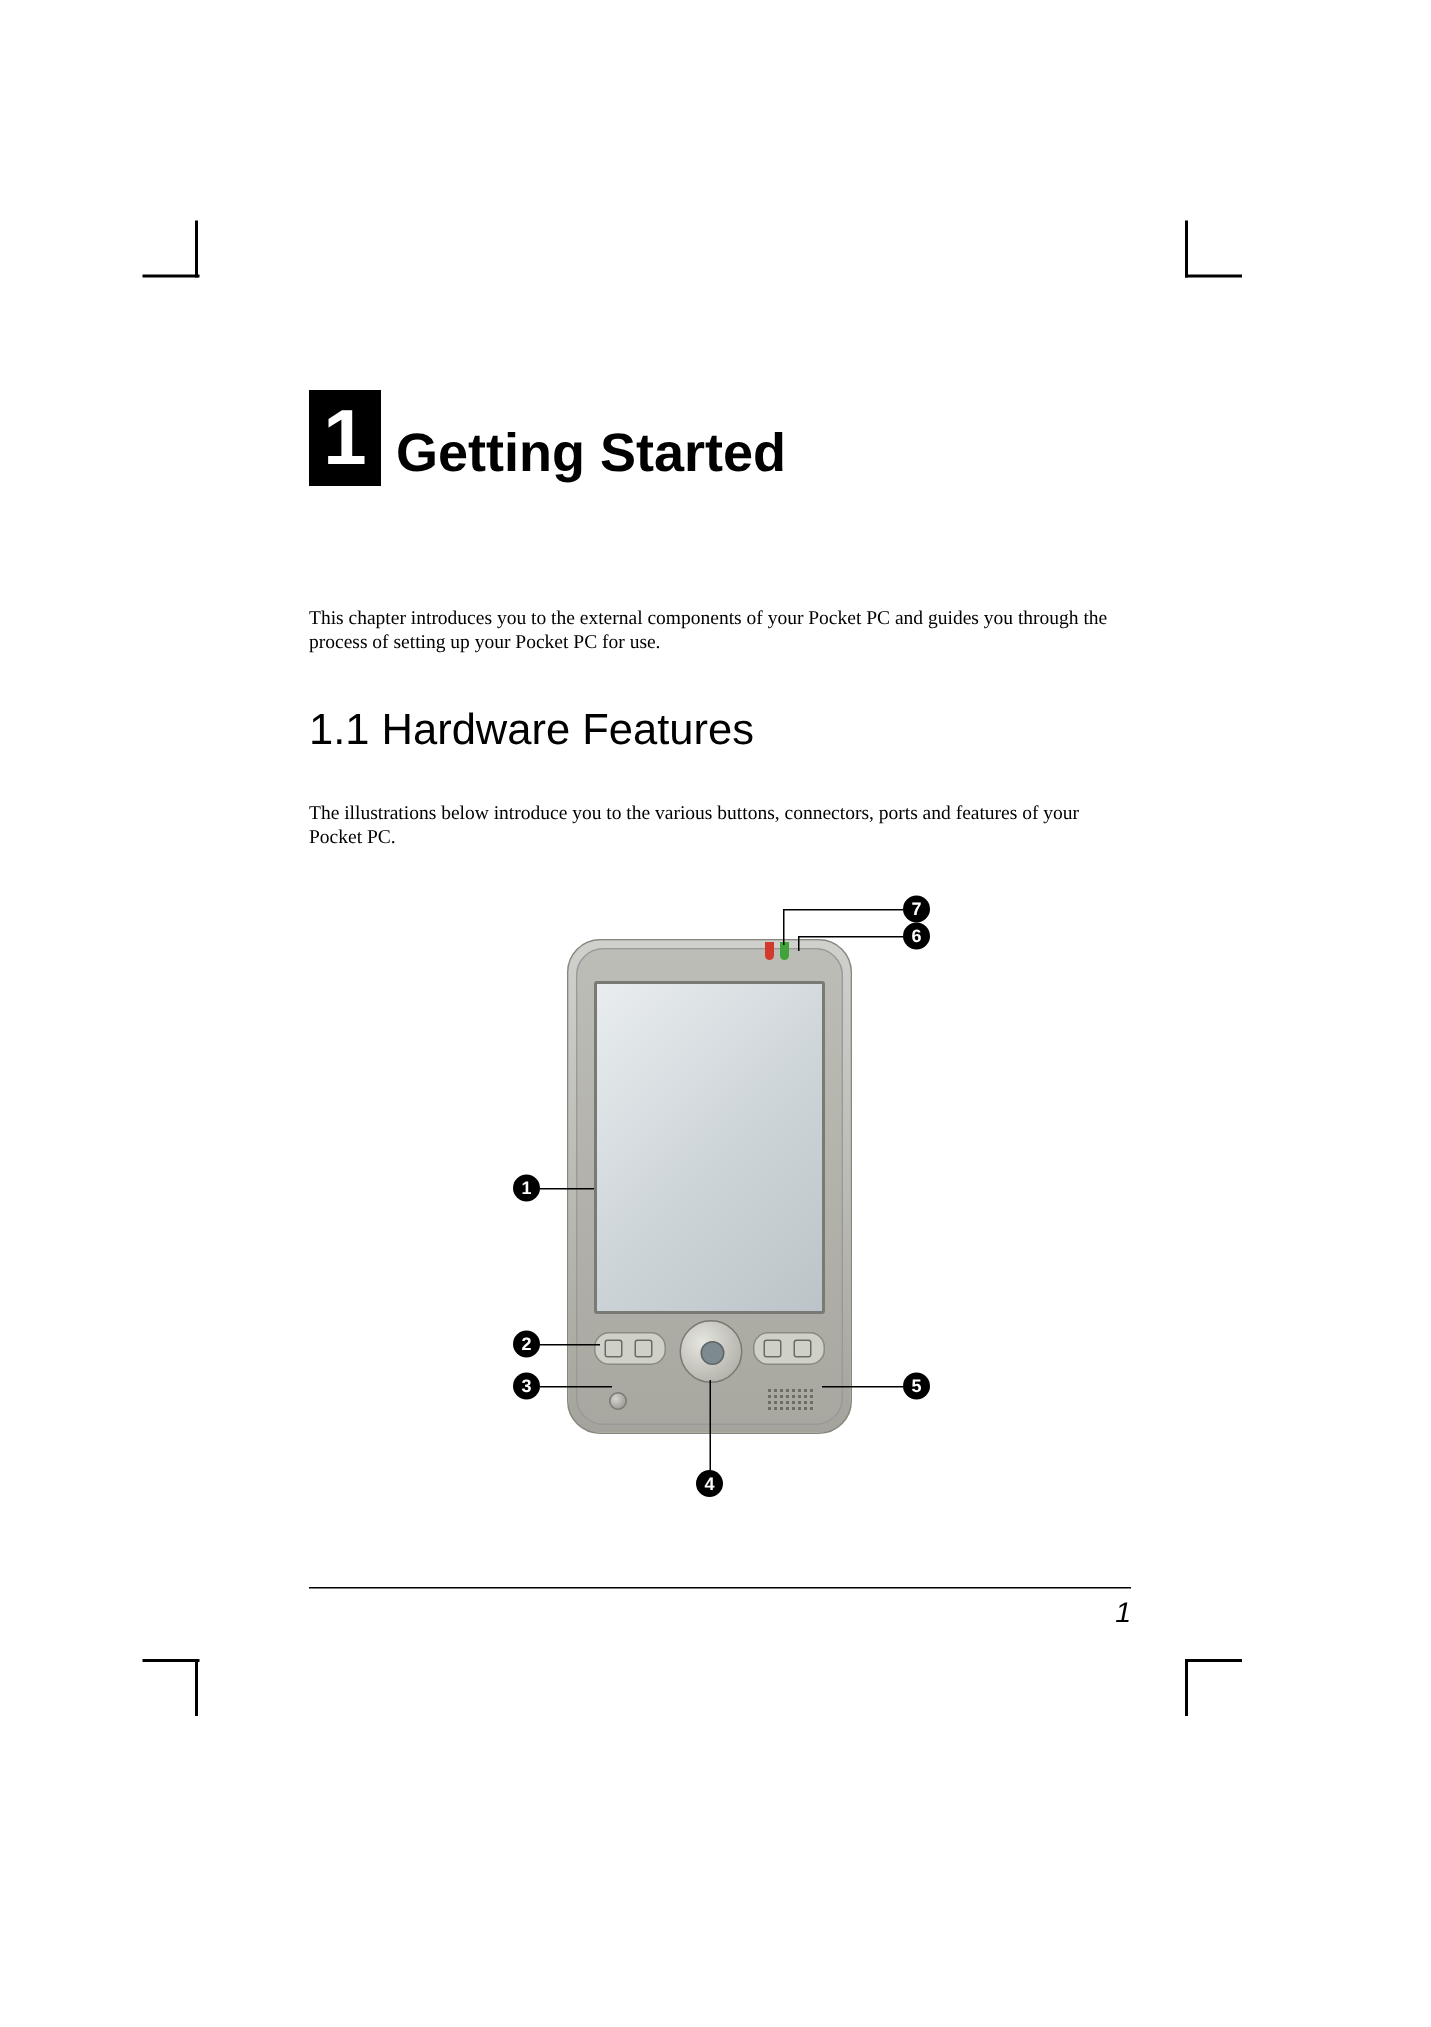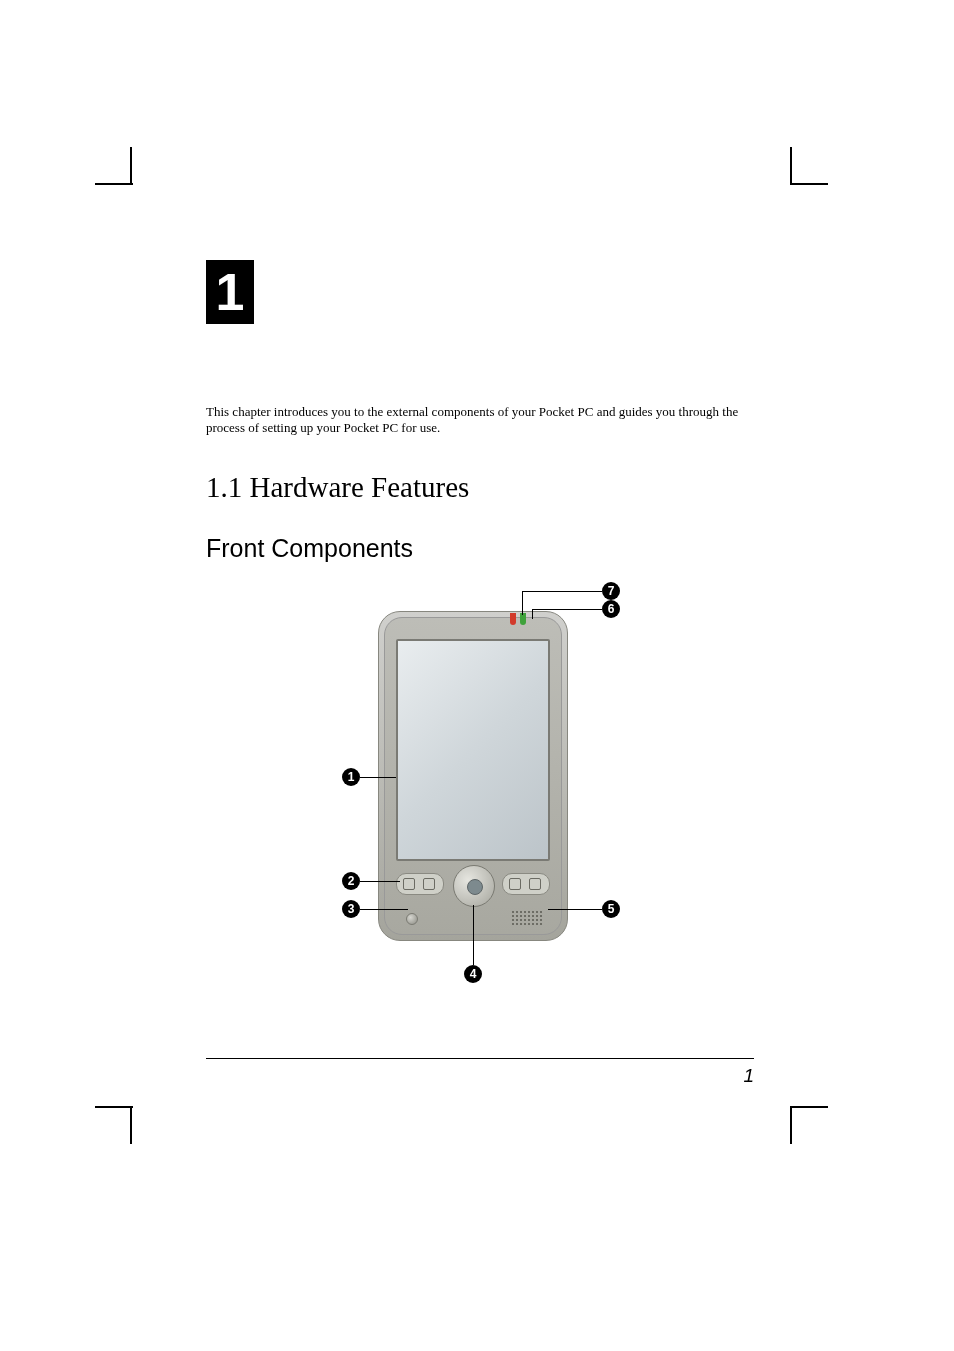--- a/index.html
+++ b/index.html
@@ -64,21 +64,21 @@
     padding-bottom: 4px;
   }
 
   .body-text {
     font-size: 13px;
     line-height: 1.25;
     margin-bottom: 34px;
   }
 
   .section-title {
-    font-family: Liberation Serif, serif;
+    font-family: Liberation Sans, sans-serif;
     font-size: 29px;
     margin-bottom: 30px;
   }
 
   .subsection-title {
     font-family: Arial, Helvetica, sans-serif;
     font-size: 25px;
     margin-bottom: 22px;
   }
 
@@ -239,28 +239,29 @@
   <div class="crop bl2"></div>
   <div class="crop br1"></div>
   <div class="crop br2"></div>
 
   <div class="content">
 
     <div class="chapter-head">
       <div class="chapter-box">
         <span>1</span>
       </div>
+      <div class="chapter-title">Getting Started</div>
     </div>
 
     <div class="body-text">This chapter introduces you to the external components of your Pocket PC and guides you through the process of setting up your Pocket PC for use.</div>
 
     <div class="section-title">1.1   Hardware Features</div>
 
-
-    <div class="subsection-title">Front Components</div>
+    <div class="body-text">The illustrations below introduce you to the various buttons, connectors, ports and features of your Pocket PC.</div>
+
 
     <div class="figure">
 
       <div class="device">
         <div class="device-body"></div>
         <div class="device-inset"></div>
         <div class="led red"></div>
         <div class="led grn"></div>
         <div class="screen"></div>
         <div class="button-bar">

